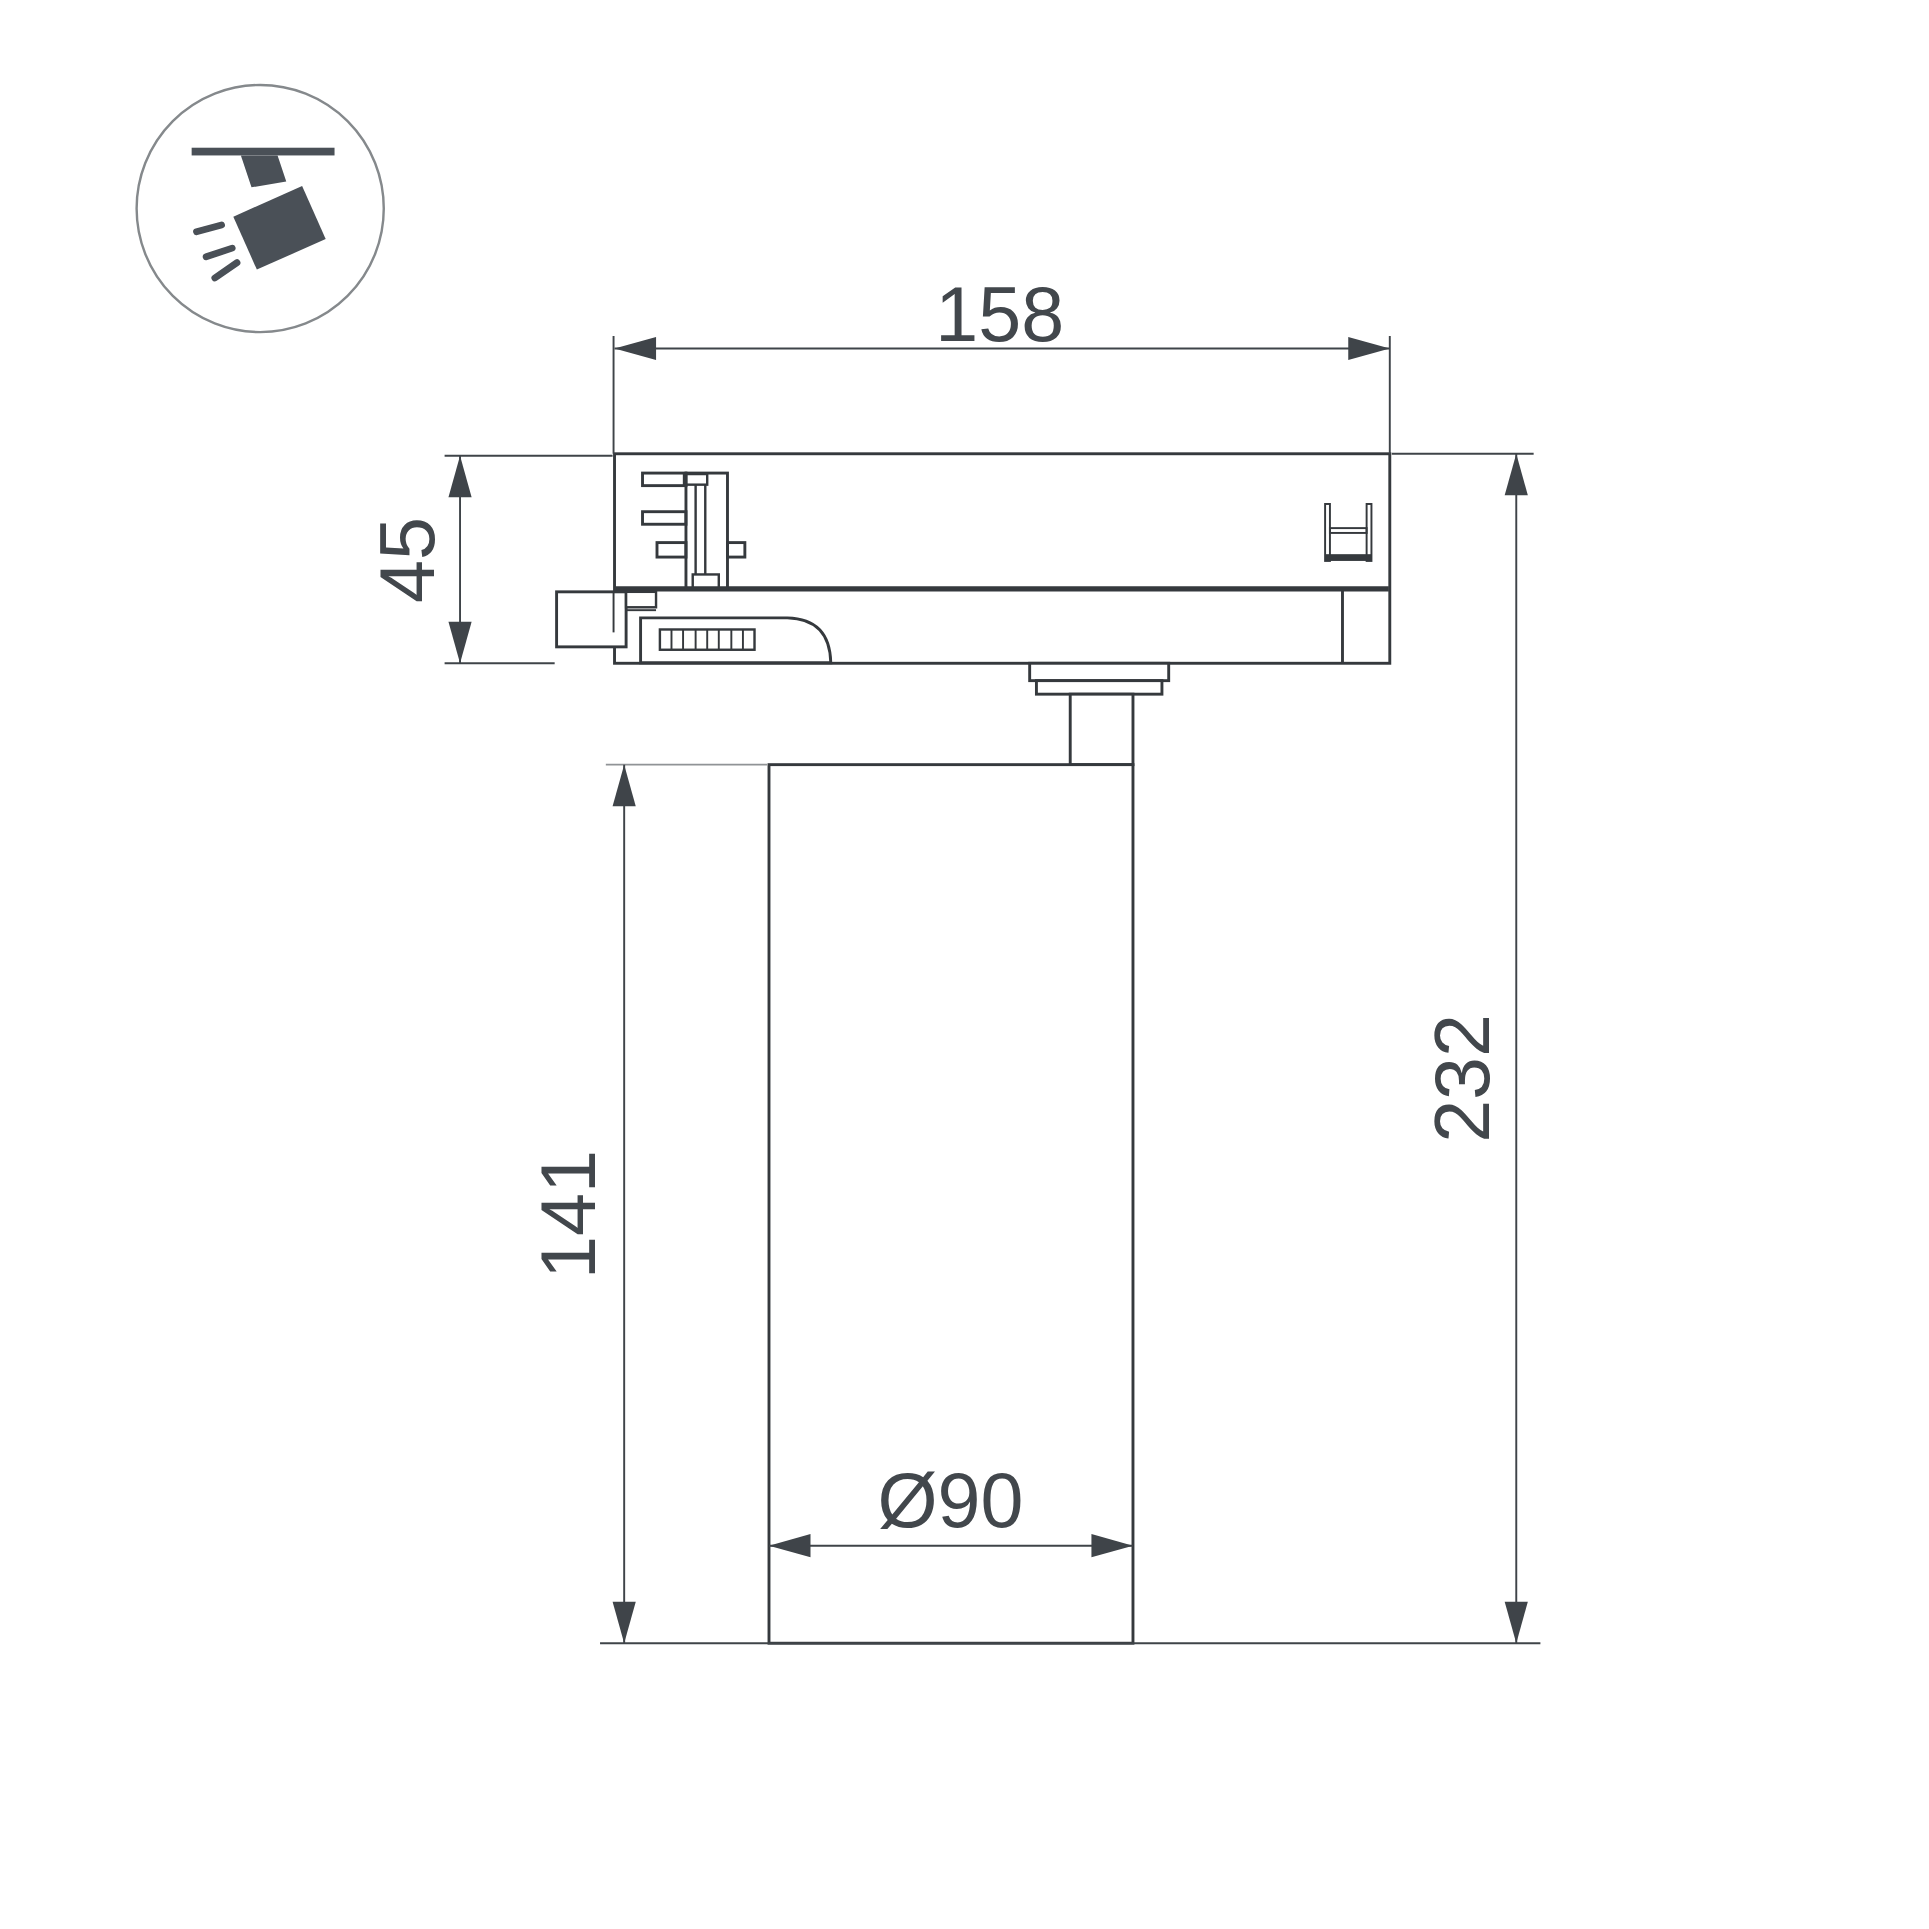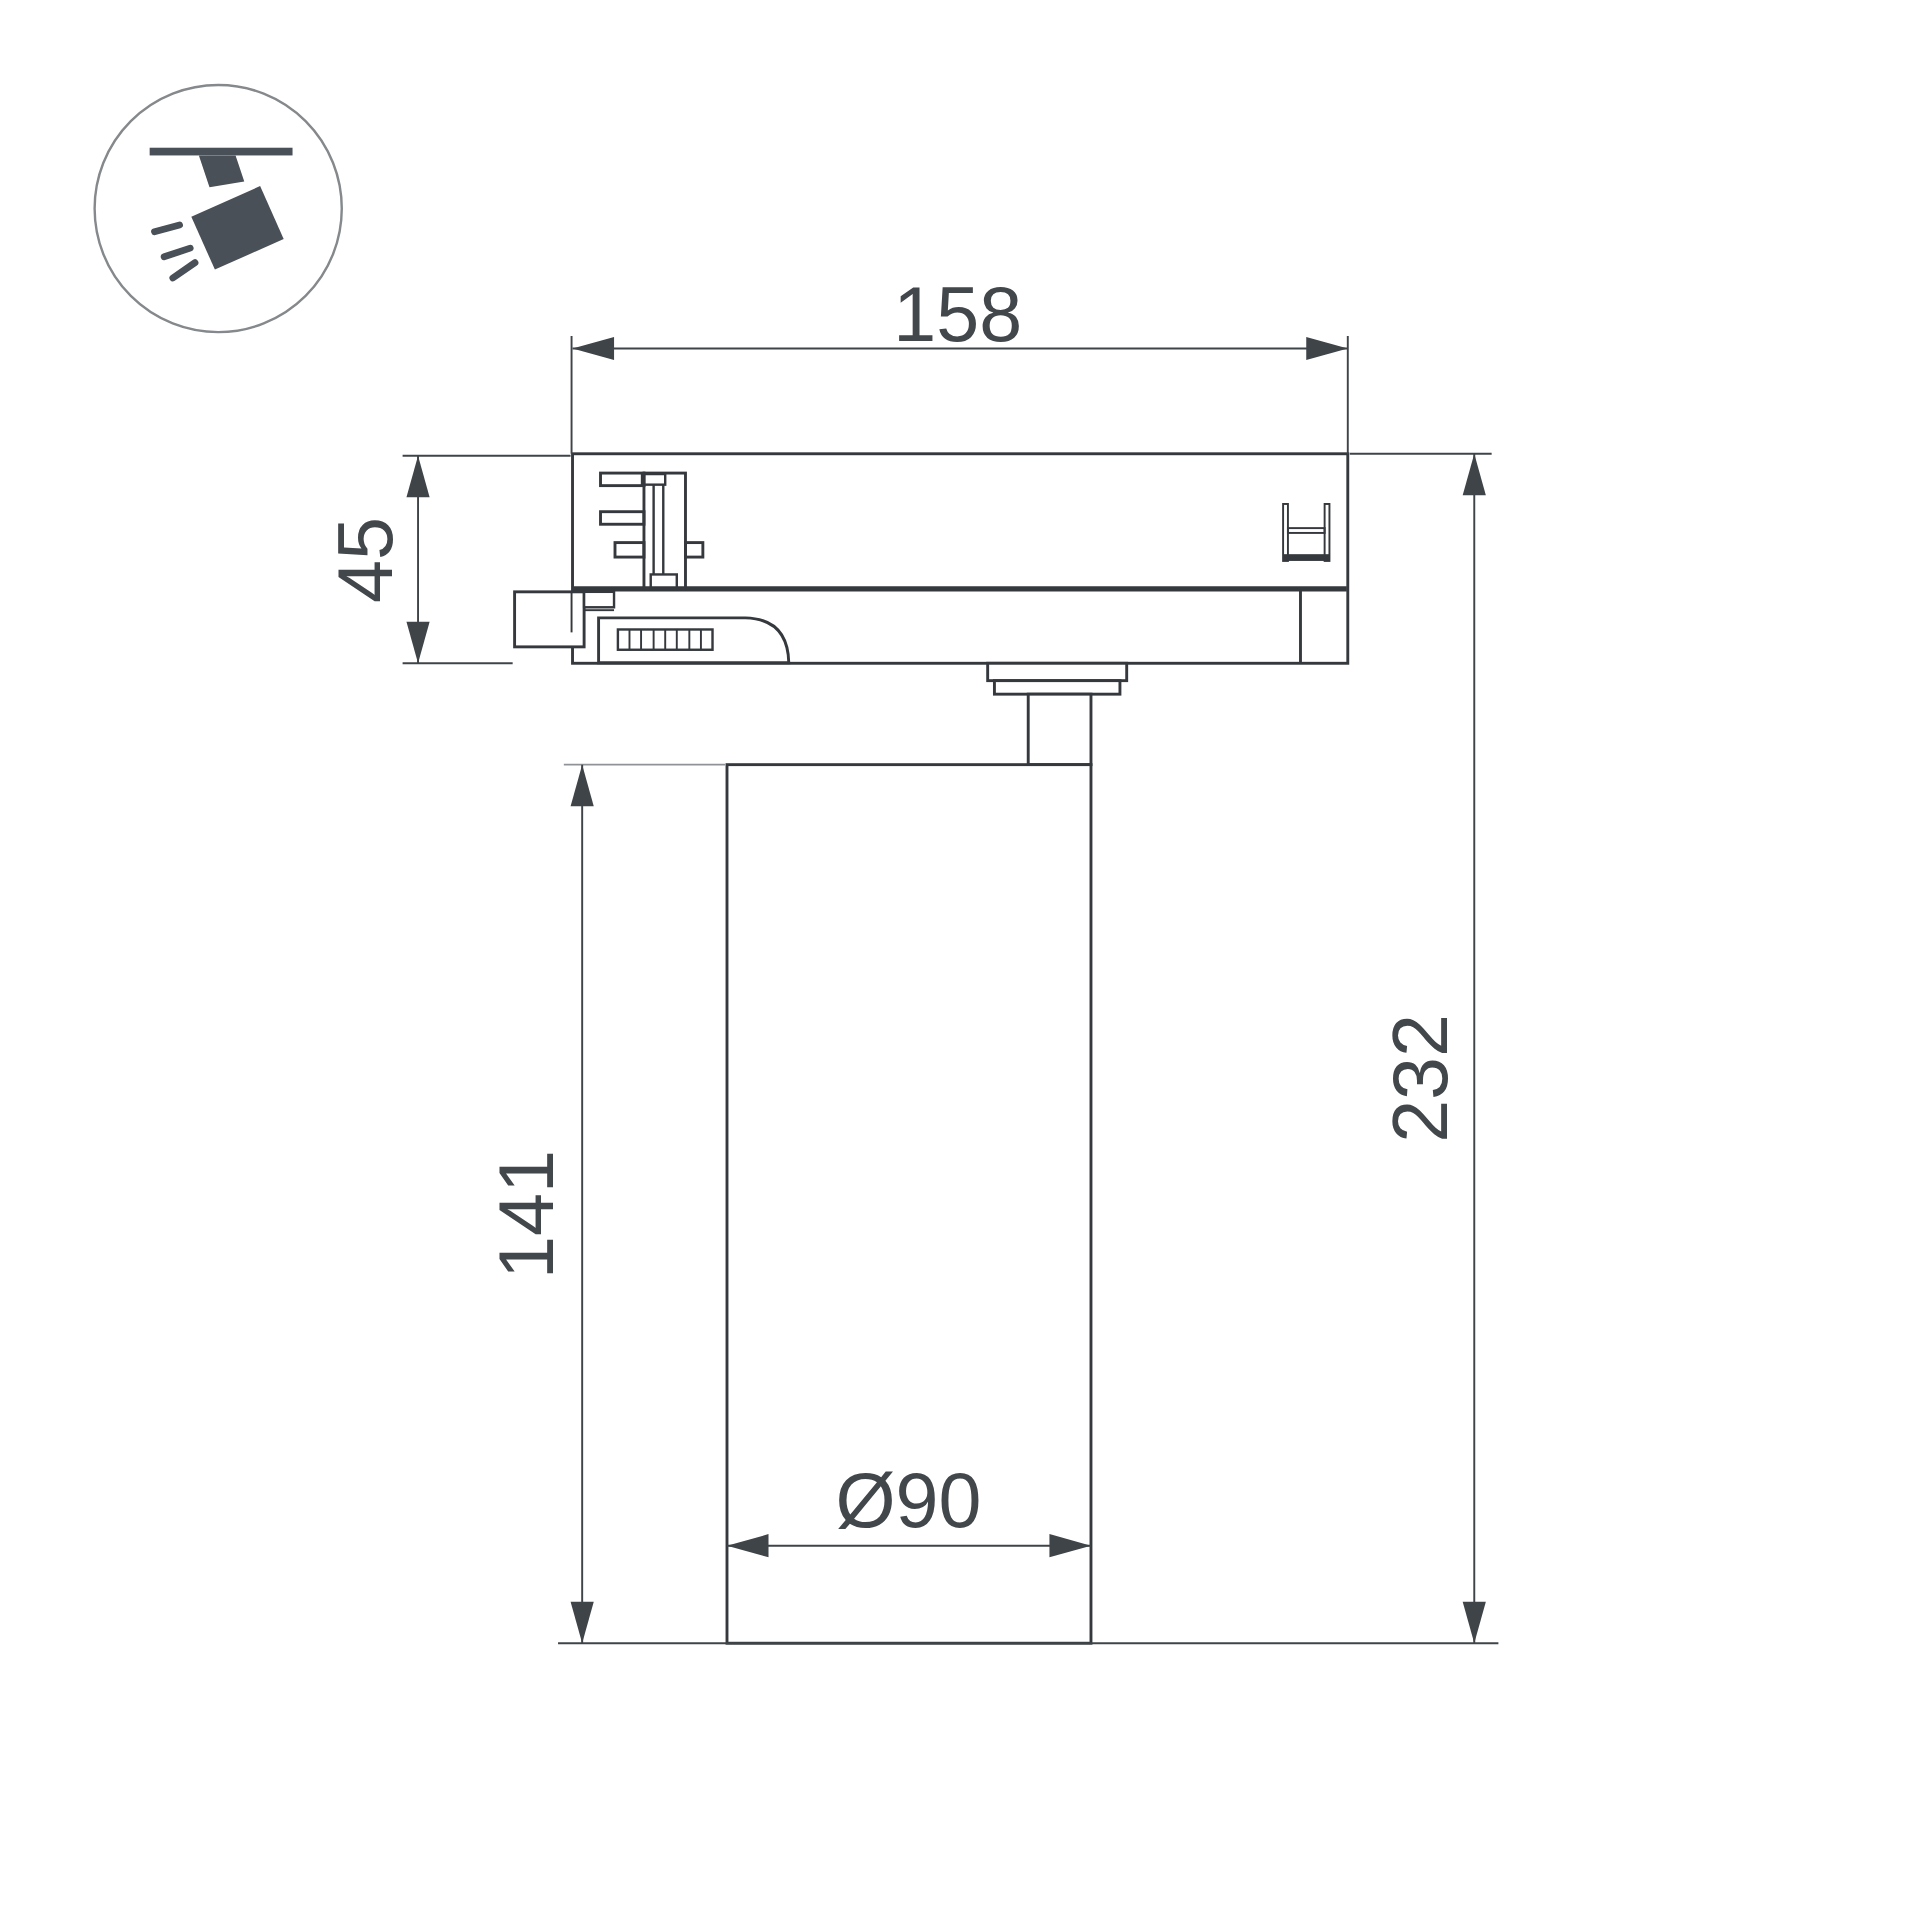--- a/index.html
+++ b/index.html
@@ -1,17 +1,17 @@
 <!DOCTYPE html>
 <html><head>
 <meta charset="utf-8">
 <title>Technical dimension drawing</title>
 <style>
   html,body{margin:0;padding:0;background:#ffffff;}
-  .stage{width:1617px;height:1929px;position:relative;background:#ffffff;overflow:hidden;}
+  .stage{width:1617px;height:1929px;position:relative;background:#ffffff;overflow:hidden;margin-left:42px;}
   svg{display:block;}
   text{font:80px "Liberation Sans", sans-serif;}
 </style>
 </head>
 <body>
 
 <div class="stage">
 <svg width="1929" height="1929" viewBox="0 0 1998 1998" xmlns="http://www.w3.org/2000/svg">
 
   <rect x="0" y="0" width="1998" height="1998" fill="#ffffff"></rect>

